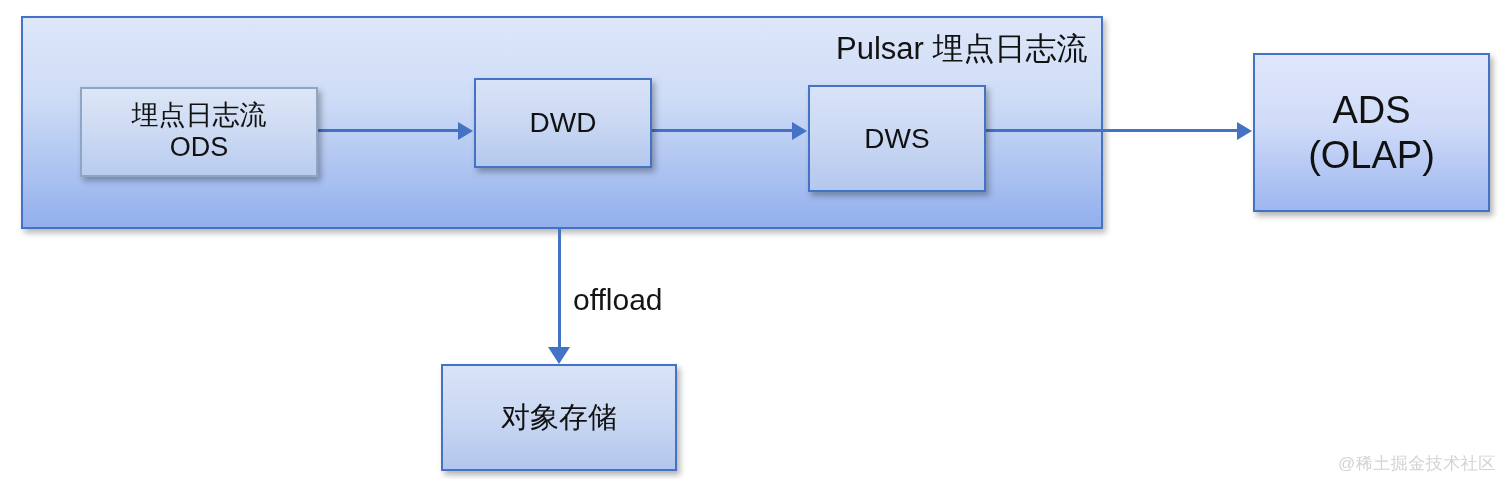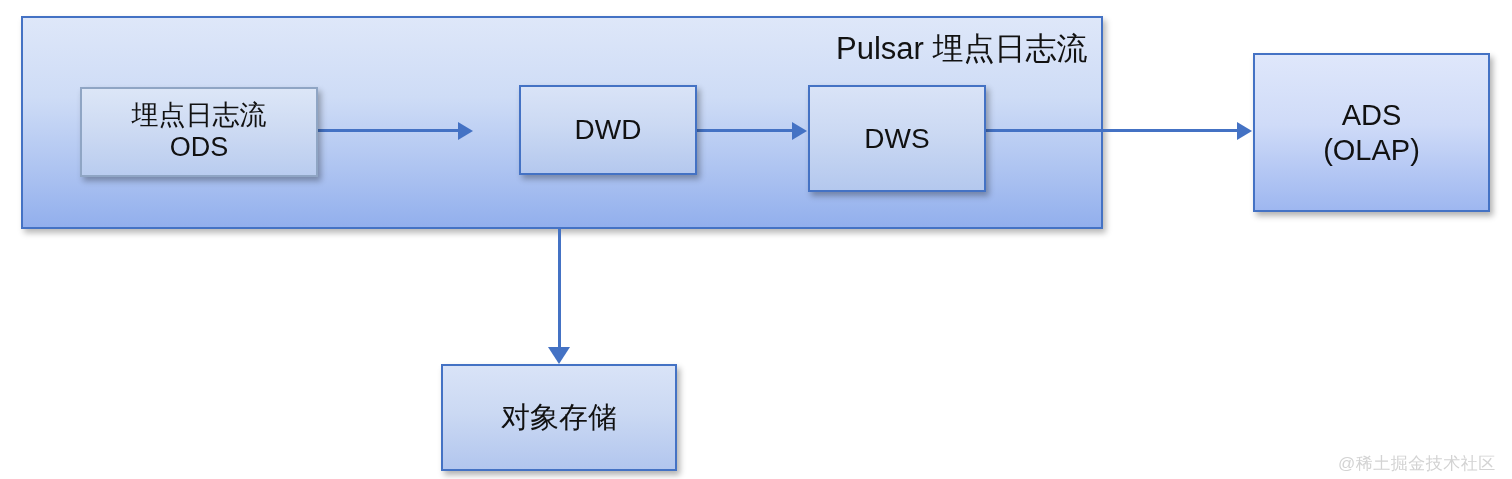--- a/index.html
+++ b/index.html
@@ -64,45 +64,44 @@
     top: 87px;
     width: 238px;
     height: 90px;
     border: 2px solid #8FA5C4;
     background: linear-gradient(to bottom, #DCE6F7 0%, #CEDBF3 45%, #B9CCEF 100%);
     font-size: 27px;
     text-align: center;
   }
   .node-dwd {
     left: 474px;
-    top: 85px;
+    top: 78px;
     width: 178px;
     height: 90px;
     border: 2px solid #4472C4;
     background: linear-gradient(to bottom, #D9E3F7 0%, #CBD9F3 45%, #B4C8EE 100%);
     font-size: 28px;
-    margin-left: 45px;
   }
   .node-dws {
     left: 808px;
     top: 85px;
     width: 178px;
     height: 107px;
     border: 2px solid #4472C4;
     background: linear-gradient(to bottom, #D9E3F7 0%, #CBD9F3 45%, #B4C8EE 100%);
     font-size: 28px;
   }
   .node-ads {
     left: 1253px;
     top: 53px;
     width: 237px;
     height: 159px;
     border: 2px solid #4472C4;
     background: linear-gradient(to bottom, #DFE7FB 0%, #CFDBF8 45%, #9EB7F0 100%);
-    font-size: 29px;
+    font-size: 38px;
   }
   .node-object-storage {
     left: 441px;
     top: 364px;
     width: 236px;
     height: 107px;
     border: 2px solid #4472C4;
     background: linear-gradient(to bottom, #D9E3F7 0%, #CBD9F3 45%, #B2C6EE 100%);
     font-size: 29px;
   }
@@ -182,20 +181,21 @@
   <div class="arrow-right conn-ods-dwd-head"></div>
 
   <div class="h-line conn-dwd-dws-line"></div>
   <div class="arrow-right conn-dwd-dws-head"></div>
 
   <div class="h-line conn-dws-ads-line"></div>
   <div class="arrow-right conn-dws-ads-head"></div>
 
   <div class="v-line conn-offload-line"></div>
   <div class="arrow-down conn-offload-head"></div>
+  <div class="offload-label">offload</div>
 
   <div class="node node-ods">
     <span class="node-inner">埋点日志流
 ODS</span>
   </div>
 
   <div class="node node-dwd">
     <span class="node-inner">DWD</span>
   </div>
 

